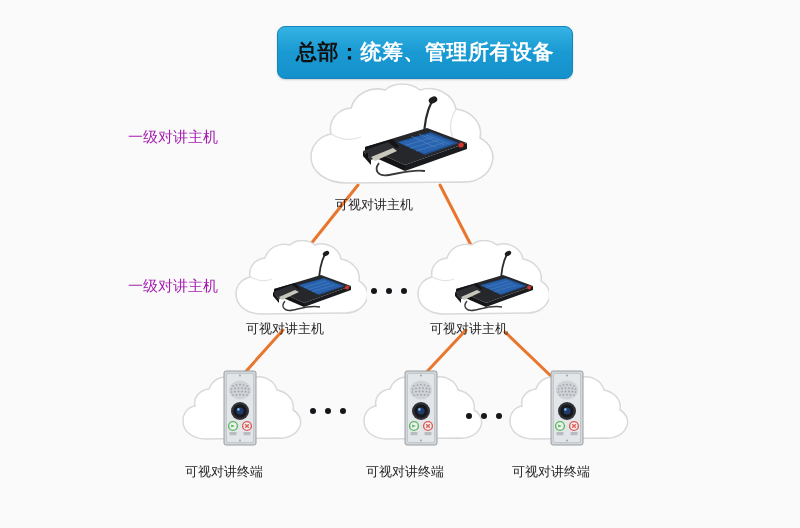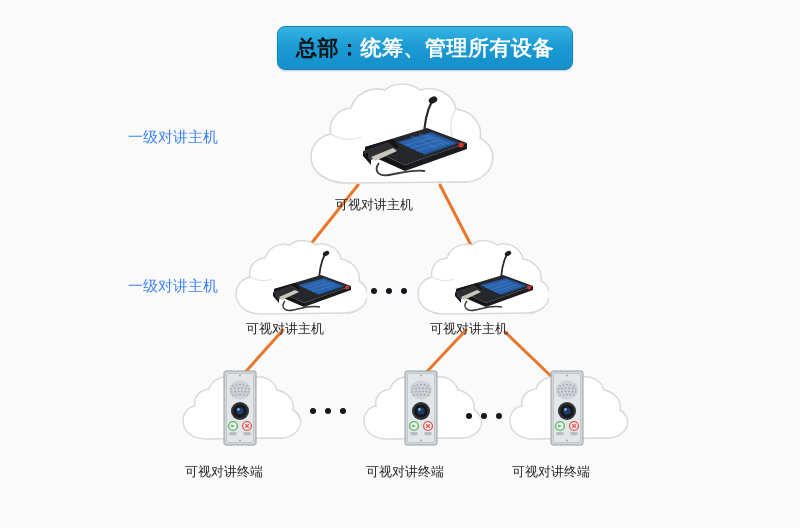--- a/index.html
+++ b/index.html
@@ -20,21 +20,21 @@
     width: 800px;
     height: 528px;
   }
 
   
   .title-banner {
     position: absolute;
     left: 277px;
     top: 26px;
     width: 296px;
-    height: 44px;
+    height: 53px;
     border-radius: 8px;
     background: linear-gradient(180deg, #35b3e3 0%, #1a9ad3 48%, #1590cb 100%);
     border: 1px solid #1384bd;
     box-shadow: 0 1px 2px rgba(0,0,0,0.18);
     display: flex;
     align-items: center;
     justify-content: center;
     box-sizing: border-box;
   }
   .title-text {
@@ -63,21 +63,21 @@
   }
   .cloud-svg {
     position: absolute;
     left: 0; top: 0;
   }
 
   
   .side-label {
     position: absolute;
     font-size: 15px;
-    color: #3b82f6;
+    color: #a21caf;
     white-space: nowrap;
     line-height: 1;
   }
 
   
   .caption {
     position: absolute;
     font-size: 13px;
     color: #231f20;
     white-space: nowrap;

